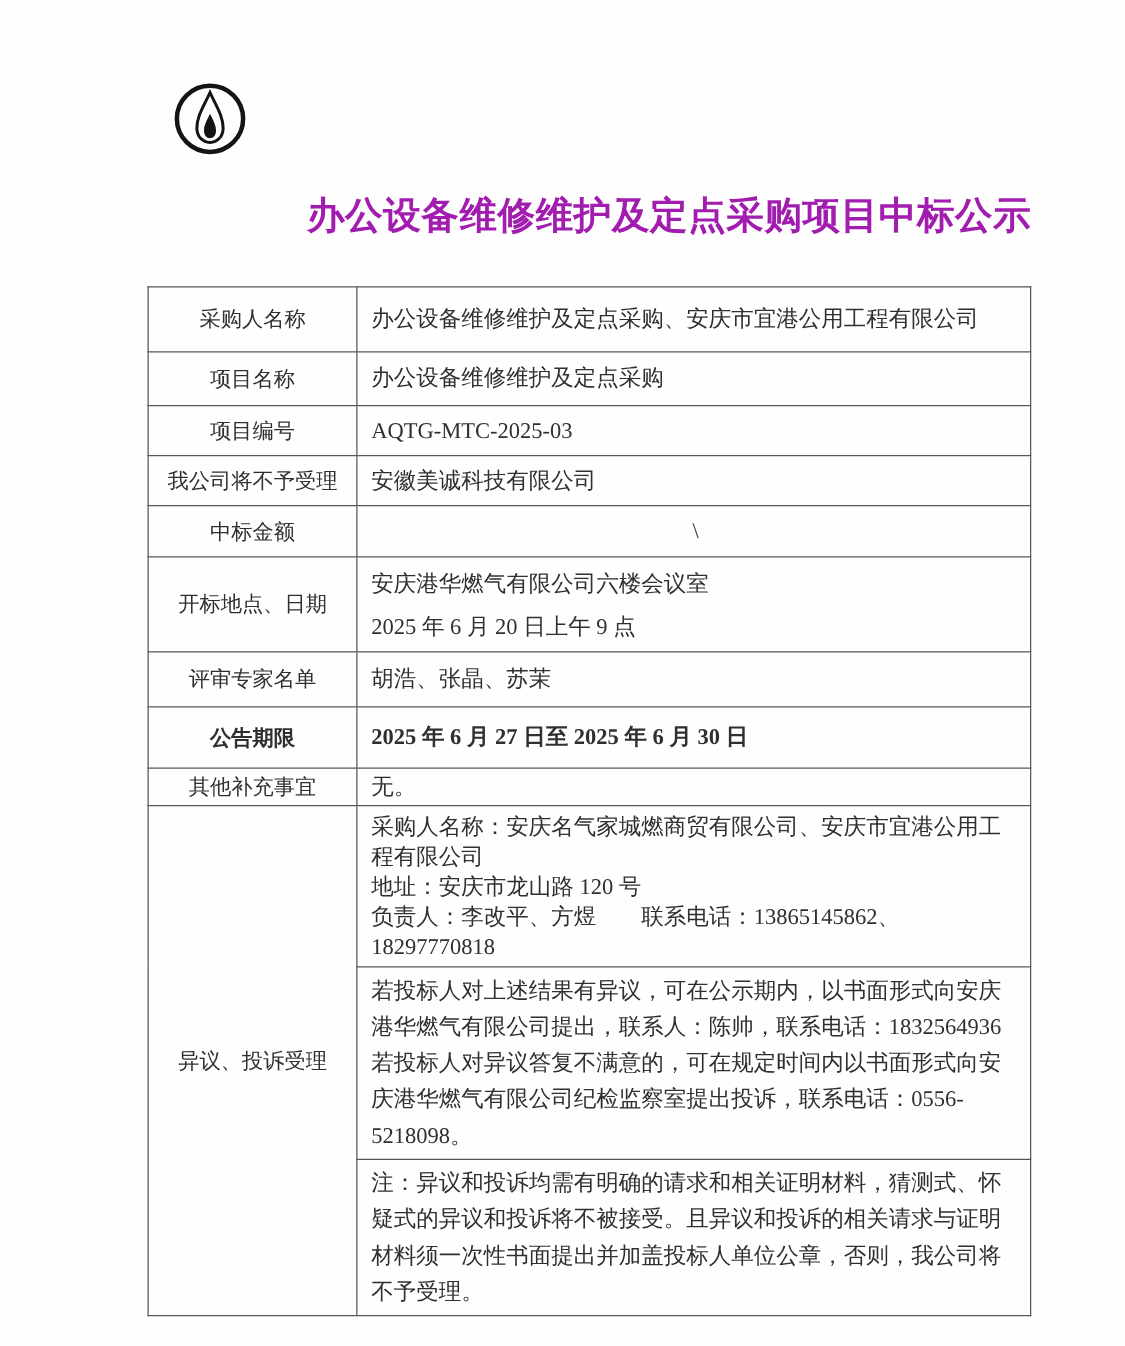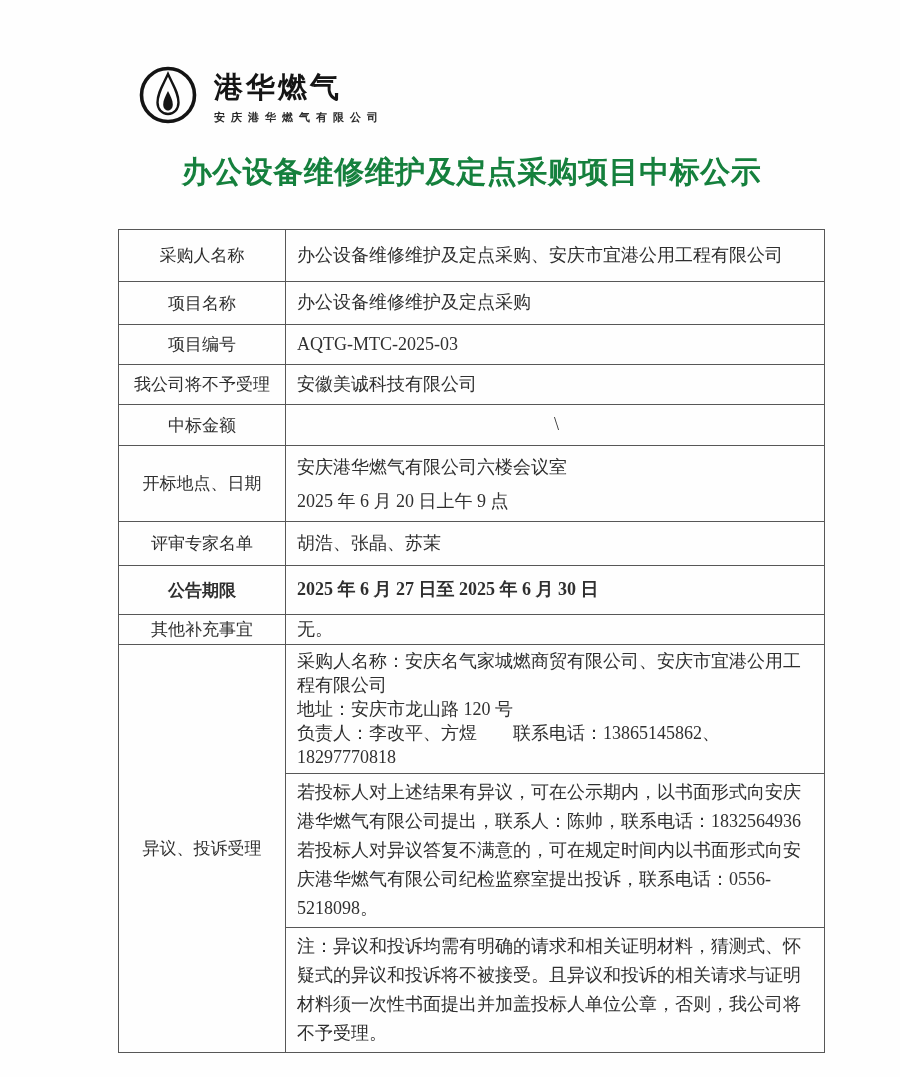--- a/index.html
+++ b/index.html
@@ -42,25 +42,25 @@
     color:#2a2a2a;
     margin-top:6px;
     white-space:nowrap;
   }
 
   
   .doc-title {
     position:absolute;
     left:118px; top:152px;
     width:707px;
-    text-align:center;
+    text-align:right;
     font-size:30px;
     font-weight:bold;
     letter-spacing:0.5px;
-    color:#15803d;
+    color:#a21caf;
   }
 
   
   table.doc-table {
     position:absolute;
     left:118px; top:229px;
     width:707px;
     border-collapse:collapse;
     table-layout:fixed;
     font-size:18px;
@@ -111,24 +111,20 @@
 <body>
 
 <div class="page">
 
   <div class="logo-block">
     <svg class="logo-mark" viewBox="0 0 60 62" aria-hidden="true">
       <circle cx="30" cy="31" r="26.5" fill="none" stroke="#141414" stroke-width="3.6"></circle>
       <path d="M30 10 C 24.5 22, 19.5 29, 19.5 38.5 C 19.5 45, 24 50, 30 50 C 36 50, 40.5 45, 40.5 38.5 C 40.5 29, 35.5 22, 30 10 Z" fill="none" stroke="#141414" stroke-width="2.4"></path>
       <path d="M30 27 C 27.3 32.5, 25.2 36, 25.2 40.5 C 25.2 44, 27.3 46.5, 30 46.5 C 32.7 46.5, 34.8 44, 34.8 40.5 C 34.8 36, 32.7 32.5, 30 27 Z" fill="#141414"></path>
     </svg>
-    <div class="logo-text">
-      <div class="logo-brand">港华燃气</div>
-      <div class="logo-sub">安庆港华燃气有限公司</div>
-    </div>
   </div>
 
   <h1 class="doc-title">办公设备维修维护及定点采购项目中标公示</h1>
 
   <table class="doc-table">
     <tbody>
         <tr class="r1">
       <td class="lbl">采购人名称</td>
       <td class="val">办公设备维修维护及定点采购、安庆市宜港公用工程有限公司</td>
     </tr>

